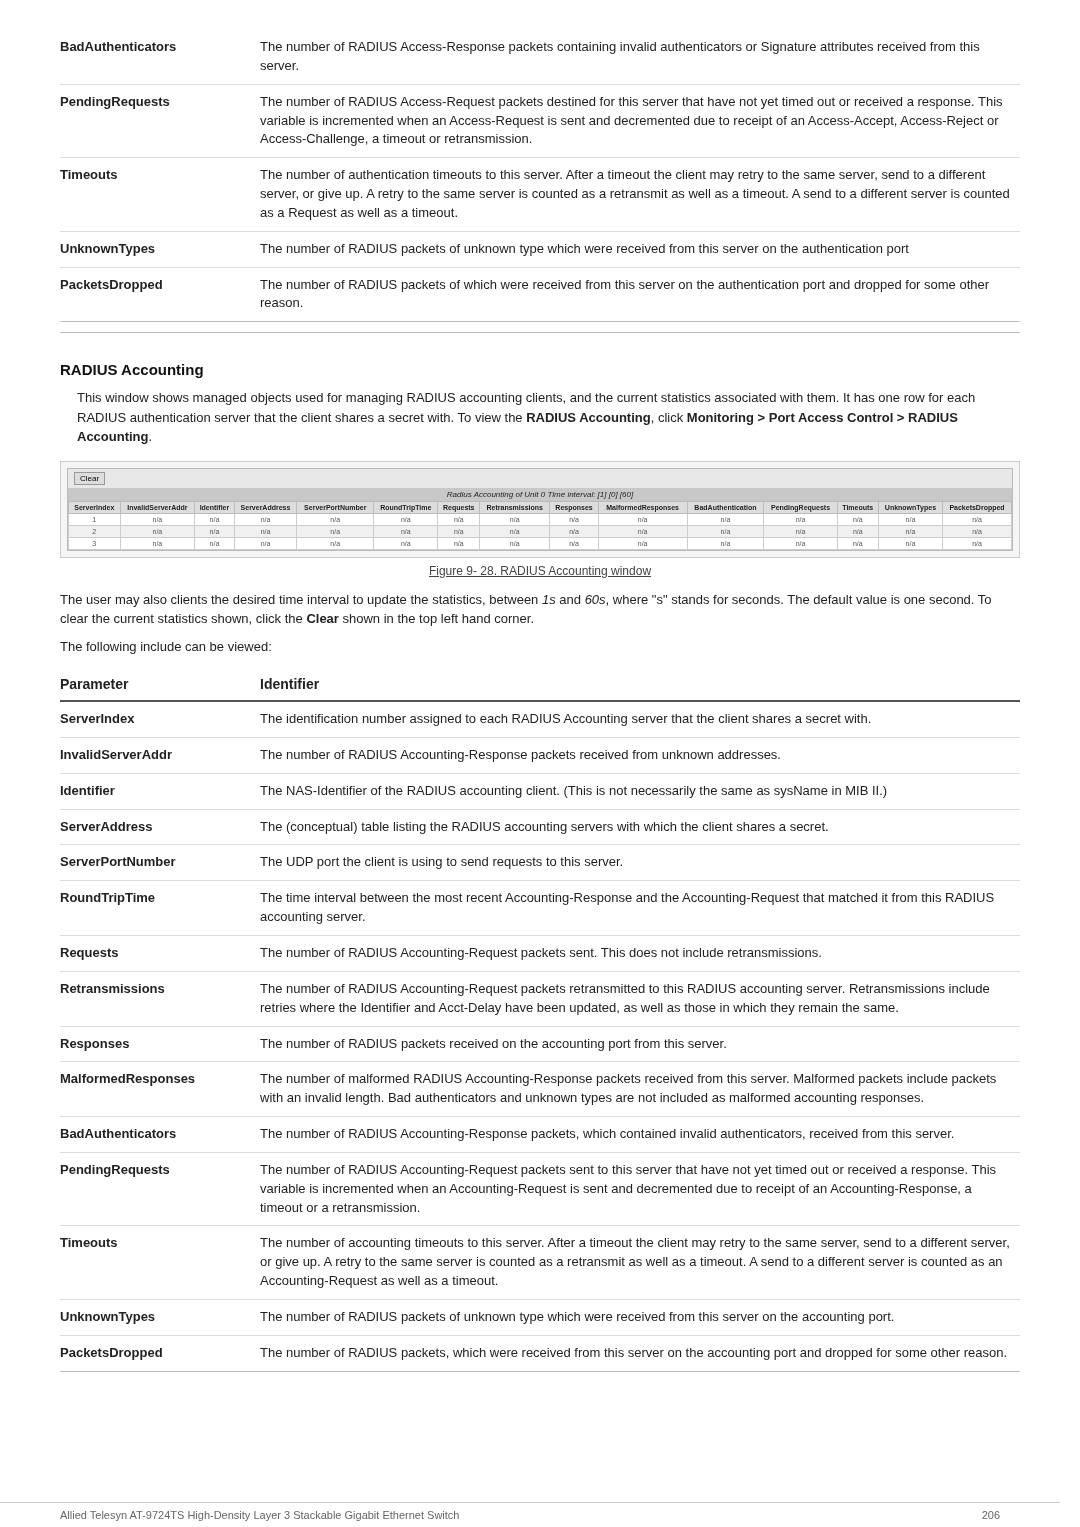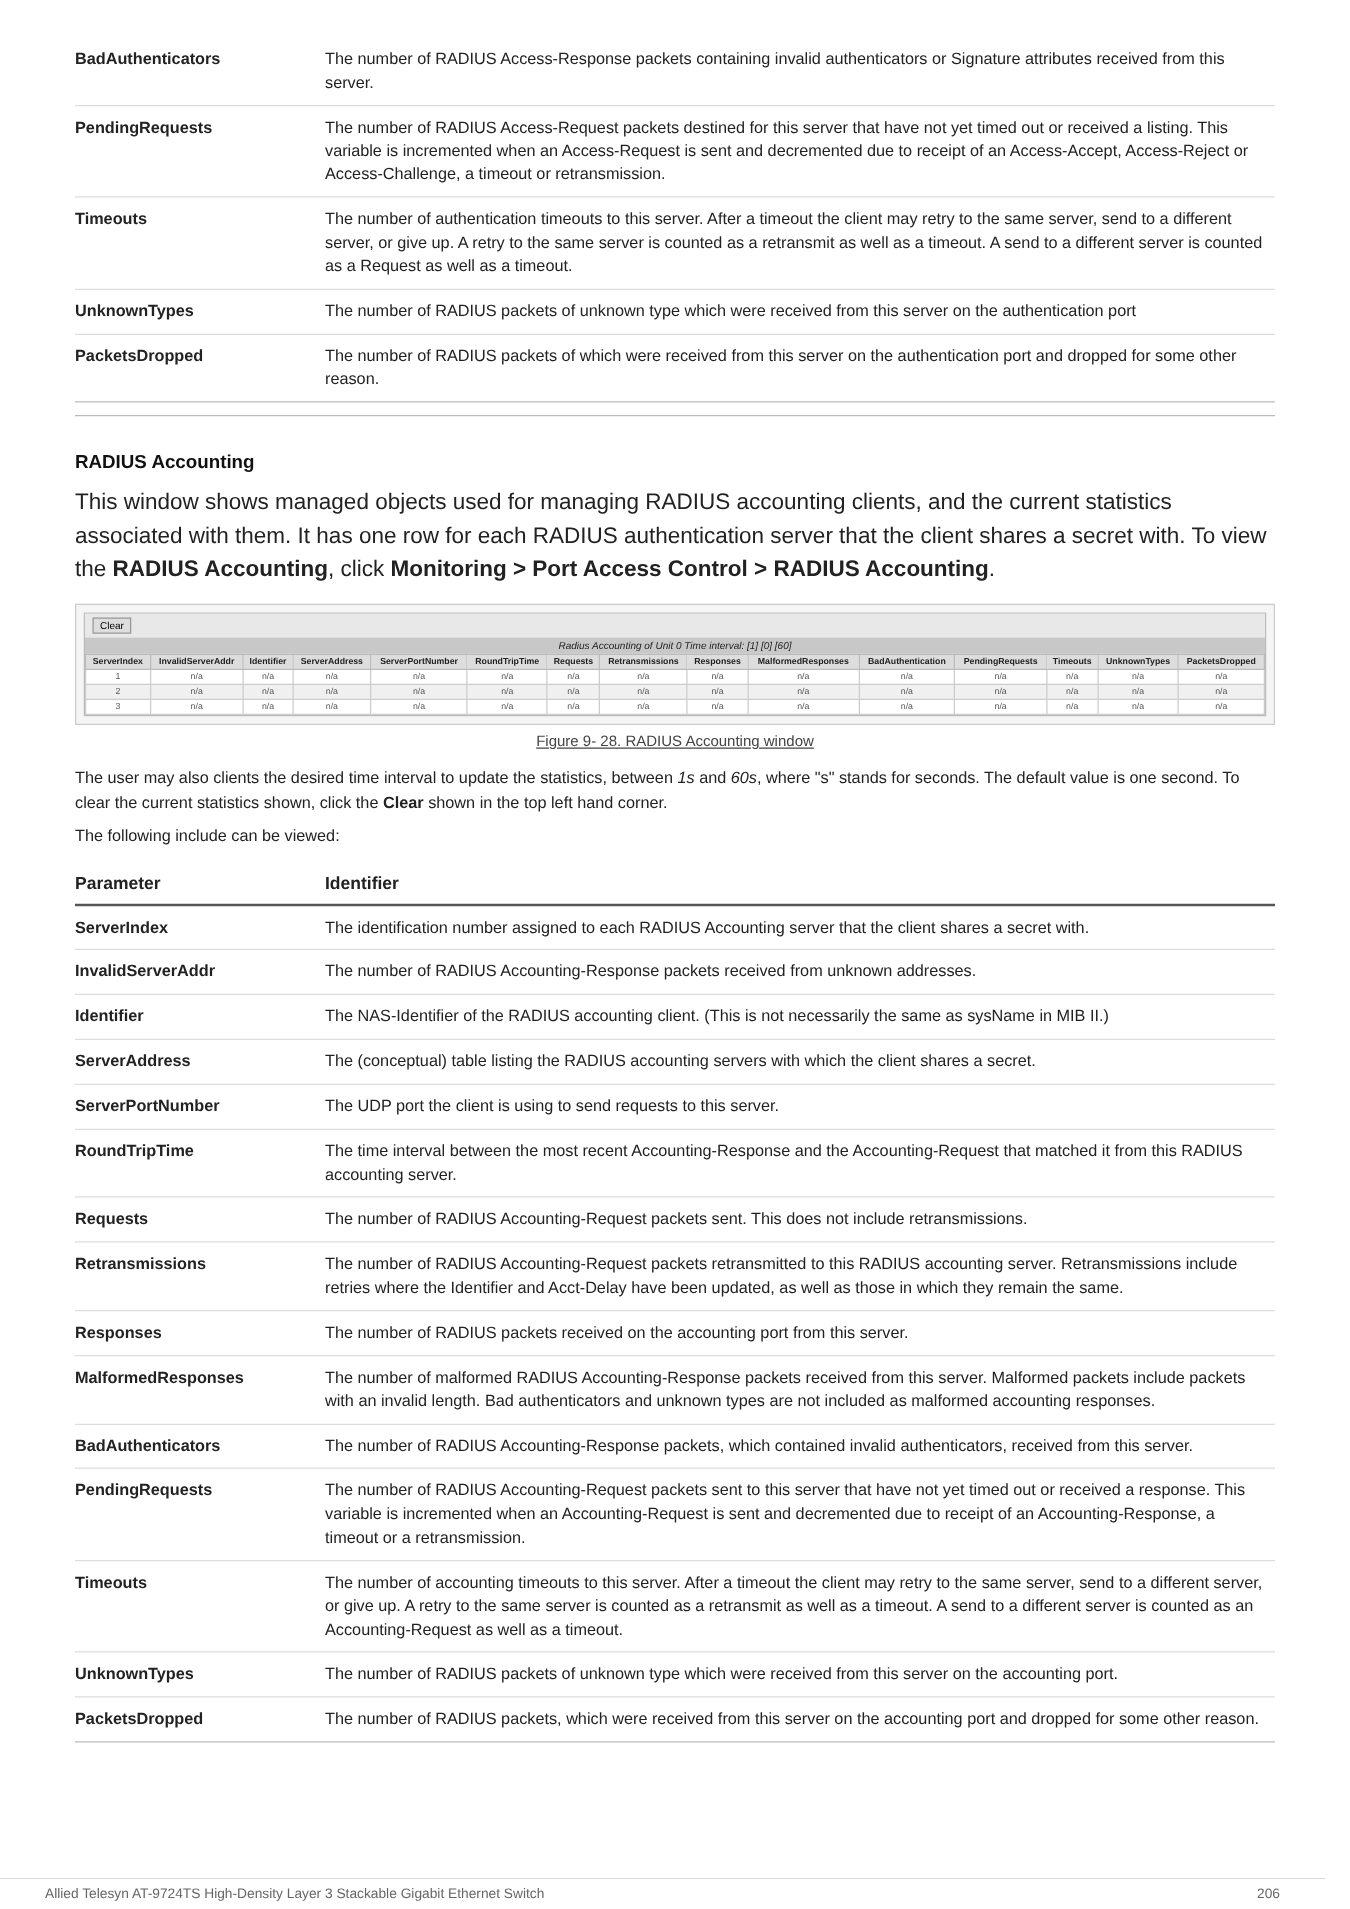--- a/index.html
+++ b/index.html
@@ -39,23 +39,24 @@
       padding-right: 20px;
       white-space: nowrap;
     }
     .section-title {
       font-weight: bold;
       font-size: 15px;
       margin: 28px 0 10px 0;
       color: #111;
     }
     .intro-text {
-      font-size: 18px;
+      font-size: 13px;
       line-height: 1.5;
       margin-bottom: 14px;
+      margin-left: 17px;
     }
     .intro-text b {
       font-weight: bold;
     }
     .figure-box {
       border: 1px solid #ccc;
       background: #f5f5f5;
       width: 100%;
       margin: 14px 0 6px 0;
       padding: 6px;
@@ -137,21 +138,21 @@
       font-size: 14px;
       border-bottom: 2px solid #555 !important;
       padding-bottom: 6px;
     }
     .page-footer {
       position: fixed;
       bottom: 0;
       left: 0;
       width: 1060px;
       border-top: 1px solid #ccc;
-      padding: 6px 36px;
+      padding: 6px 60px;
       display: flex;
       justify-content: space-between;
       font-size: 11px;
       color: #666;
       background: #fff;
     }
     .top-section {
       margin-bottom: 0;
     }
     .divider {
@@ -167,21 +168,21 @@
 
   <div class="top-section">
     <table class="param-table">
       <tbody id="top-params-body">
           <tr>
             <td>BadAuthenticators</td>
             <td>The number of RADIUS Access-Response packets containing invalid authenticators or Signature attributes received from this server.</td>
           </tr>
           <tr>
             <td>PendingRequests</td>
-            <td>The number of RADIUS Access-Request packets destined for this server that have not yet timed out or received a listing. This variable is incremented when an Access-Request is sent and decremented due to receipt of an Access-Accept, Access-Reject or Access-Challenge, a timeout or retransmission.</td>
+            <td>The number of RADIUS Access-Request packets destined for this server that have not yet timed out or received a response. This variable is incremented when an Access-Request is sent and decremented due to receipt of an Access-Accept, Access-Reject or Access-Challenge, a timeout or retransmission.</td>
           </tr>
           <tr>
             <td>Timeouts</td>
             <td>The number of authentication timeouts to this server. After a timeout the client may retry to the same server, send to a different server, or give up. A retry to the same server is counted as a retransmit as well as a timeout. A send to a different server is counted as a Request as well as a timeout.</td>
           </tr>
           <tr>
             <td>UnknownTypes</td>
             <td>The number of RADIUS packets of unknown type which were received from this server on the authentication port</td>
           </tr>
           <tr>

